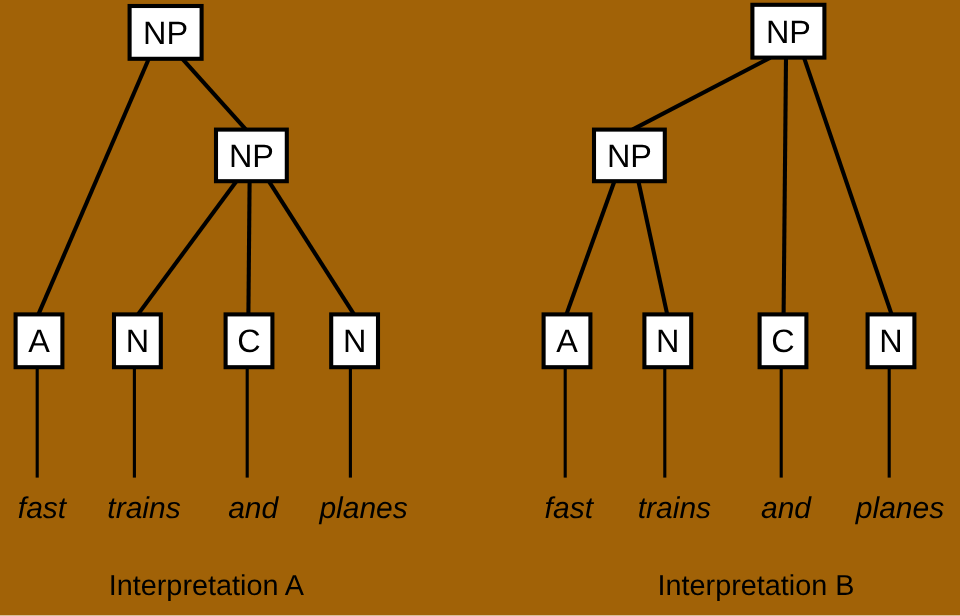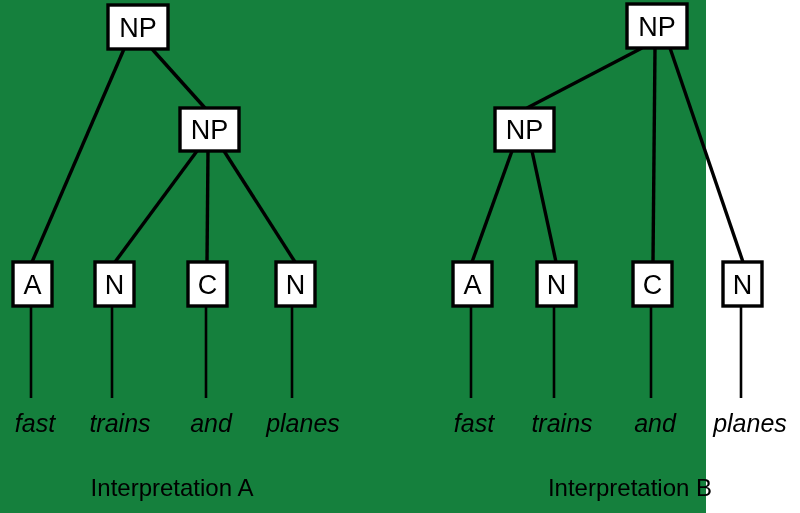--- a/index.html
+++ b/index.html
@@ -8,23 +8,23 @@
     background: #ffffff;
   }
   body {
     width: 800px;
     height: 513px;
     font-family: "Liberation Sans", sans-serif;
     overflow: hidden;
   }
   #diagram-root {
     position: relative;
-    width: 706px;
+    width: 800px;
     height: 513px;
-    background: #15803d;
+    background: #a16207;
   }
   svg.tree-canvas {
     position: absolute;
     top: 0;
     left: 0;
     width: 800px;
     height: 513px;
     display: block;
   }
   .edge {

